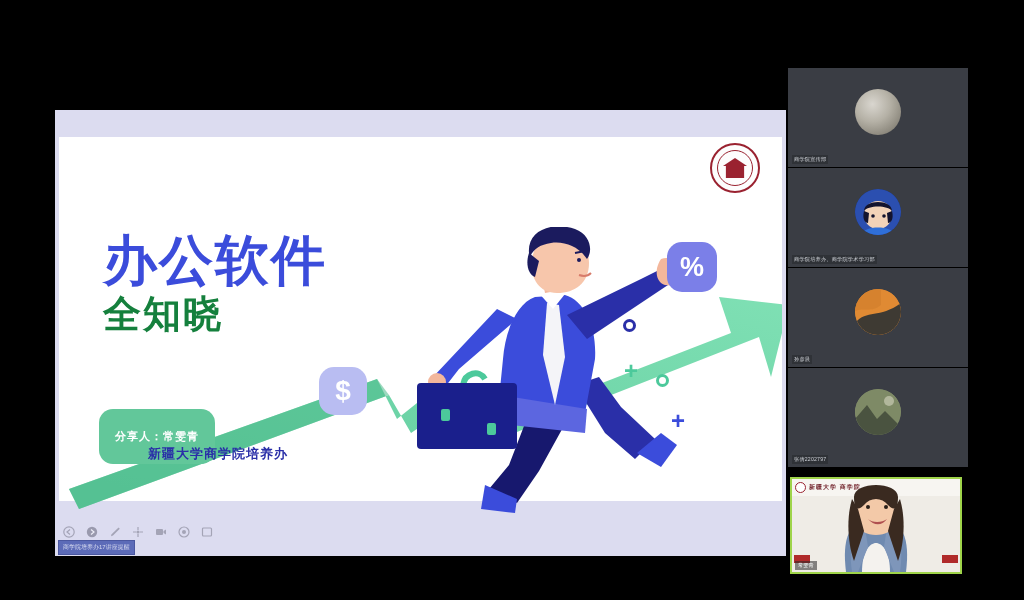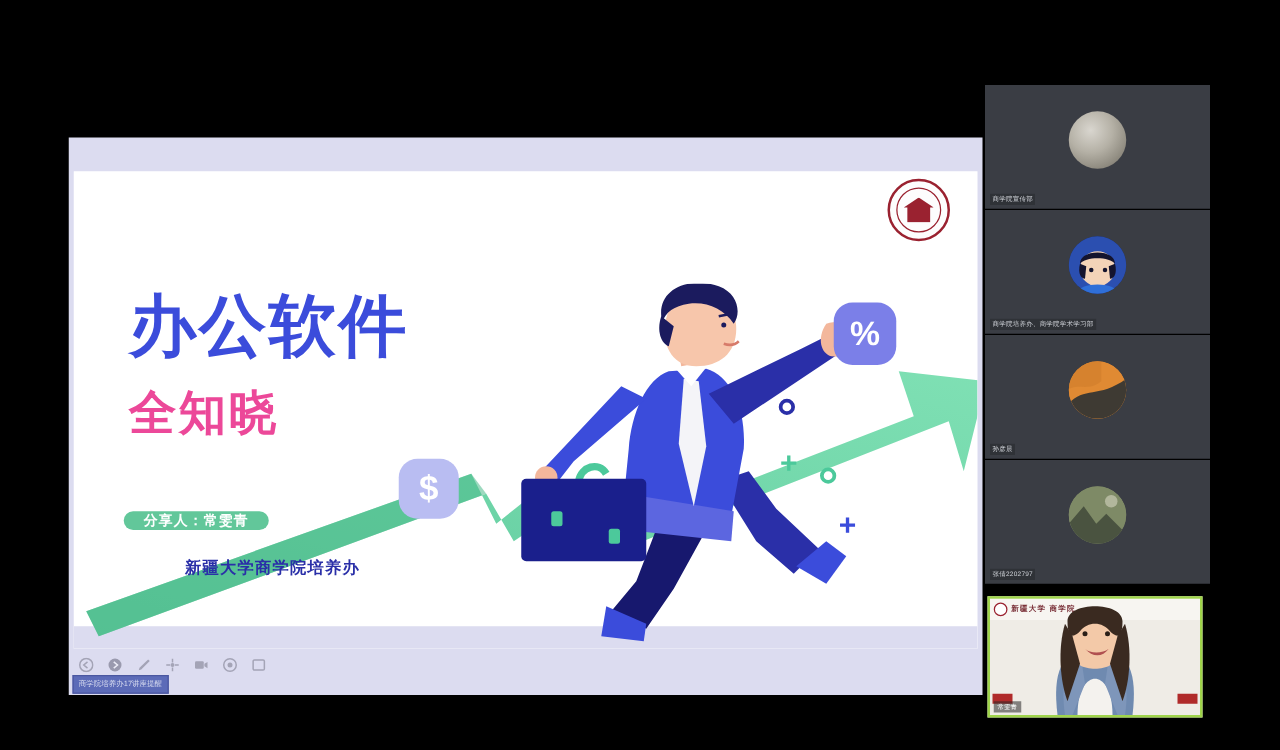--- a/index.html
+++ b/index.html
@@ -25,30 +25,29 @@
   
   .title-main {
     position:absolute; left:44px; top:97px;
     font-size:54px; font-weight:bold; color:#3b4cdb;
     letter-spacing:2px; line-height:1;
     font-family:"DejaVu Sans","Liberation Sans",sans-serif;
     text-align:right;
   }
   .title-sub {
     position:absolute; left:44px; top:158px;
-    font-size:38px; font-weight:bold; color:#ec4899;
+    font-size:38px; font-weight:bold; color:#15803d;
     letter-spacing:2px; line-height:1;
     font-family:"DejaVu Sans","Liberation Sans",sans-serif;
-    margin-top:16px;
   }
   .presenter-pill {
     position:absolute; left:40px; top:272px;
     background:#62c79a; color:#ffffff;
     font-size:11px; font-weight:bold;
-    padding:0 16px; border-radius:14px;
+    padding:20px 16px; border-radius:14px;
     letter-spacing:1px; white-space:nowrap;
   }
   .org-line {
     position:absolute; left:42px; top:308px;
     font-size:13px; font-weight:bold; color:#2a2fa8;
     letter-spacing:1px; white-space:nowrap;margin-left:47px;
   }
 
   
   .seal {

